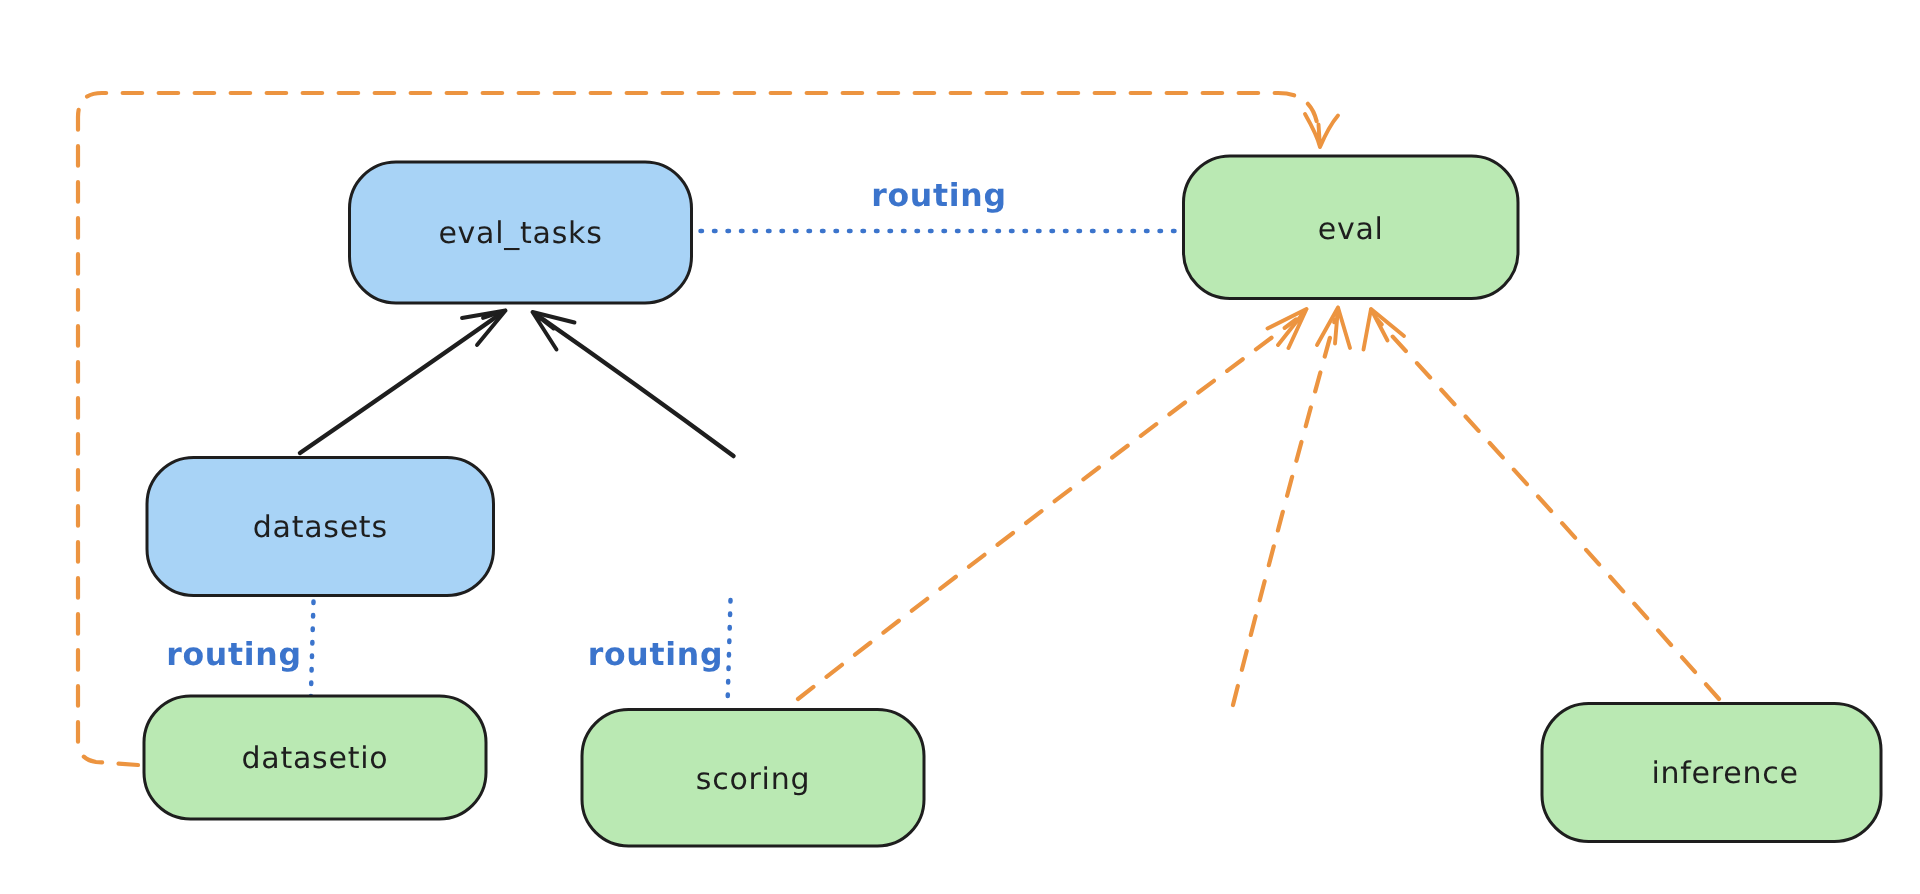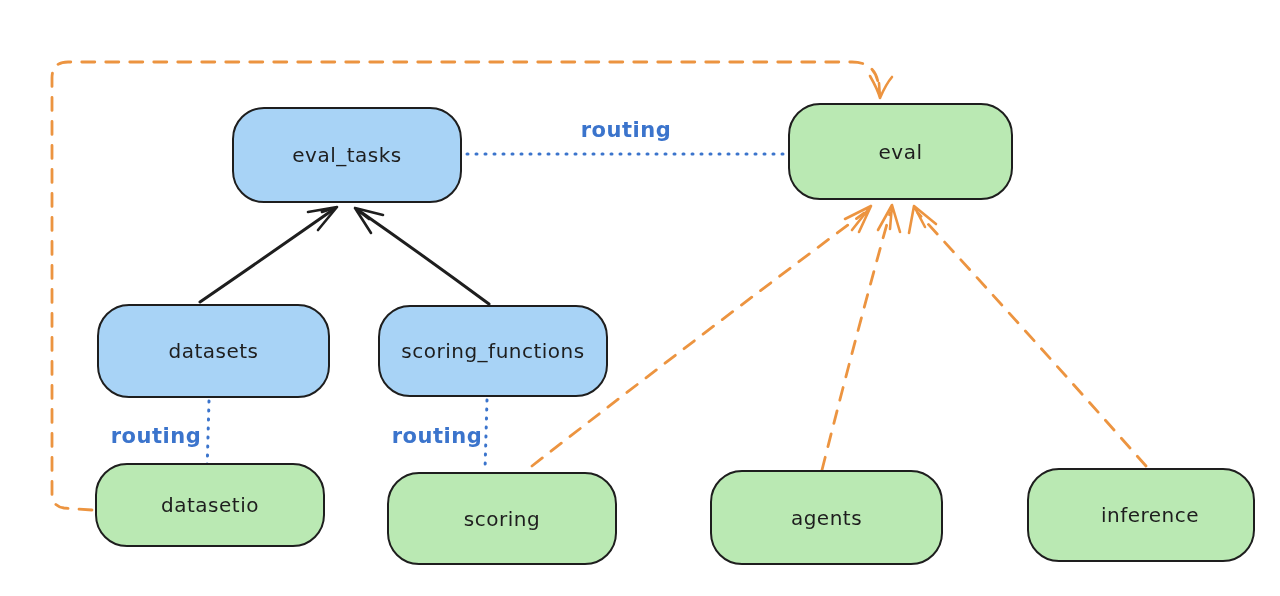--- a/index.html
+++ b/index.html
@@ -73,35 +73,29 @@
   </div>
 
   <div class="node green" style="left:788px;top:103px;width:225px;height:97px;">
     <span>eval</span>
   </div>
 
   <div class="node blue" style="left:97px;top:304px;width:233px;height:94px;justify-content:center;">
     <span>datasets</span>
   </div>
 
-  <div class="node blue" style="left:378px;top:305px;width:230px;height:92px;">
-    <span>scoring_functions</span>
-  </div>
 
   <div class="node green" style="left:95px;top:463px;width:230px;height:84px;">
     <span>datasetio</span>
   </div>
 
   <div class="node green" style="left:387px;top:472px;width:230px;height:93px;">
     <span>scoring</span>
   </div>
 
-  <div class="node green" style="left:710px;top:470px;width:233px;height:95px;">
-    <span>agents</span>
-  </div>
 
   <div class="node green" style="left:1027px;top:468px;width:228px;height:94px;padding-left:18px;">
     <span>inference</span>
   </div>
 
   <div class="edge-label" style="left:571px;top:118px;">routing</div>
   <div class="edge-label" style="left:101px;top:424px;">routing</div>
   <div class="edge-label" style="left:382px;top:424px;">routing</div>
 
 </div>

